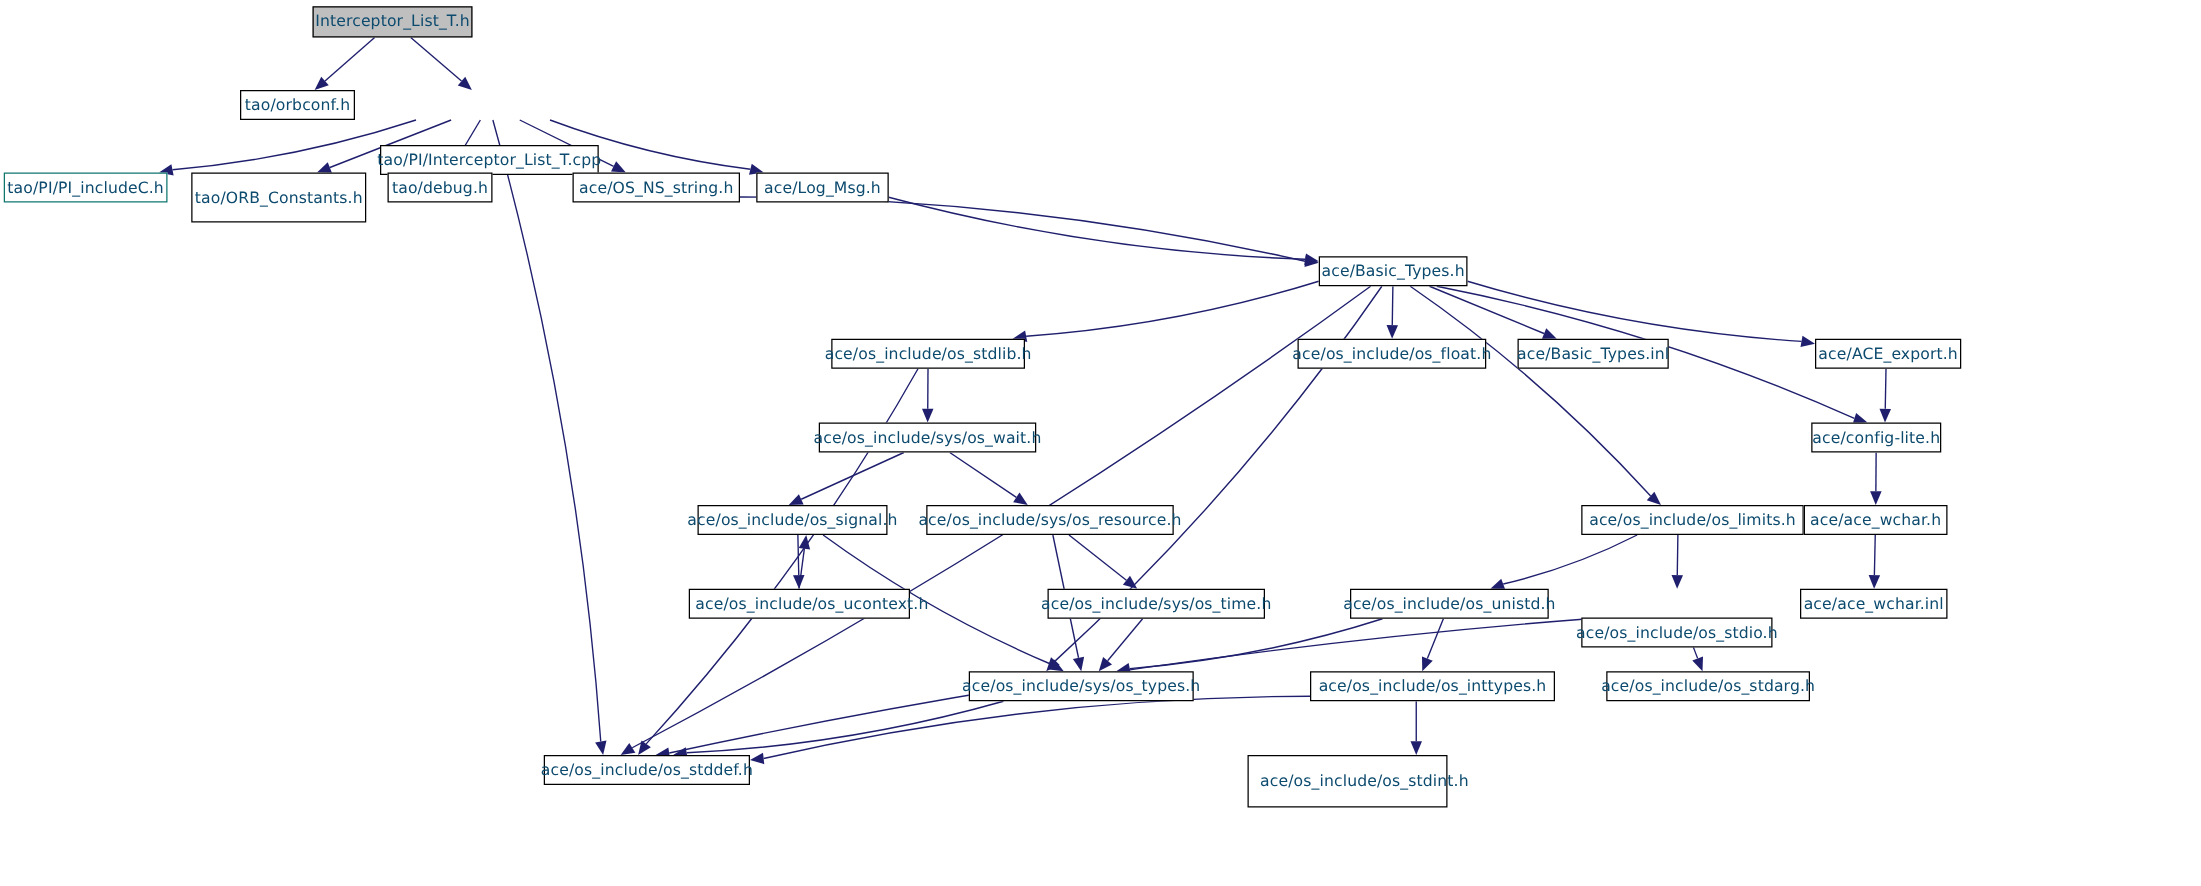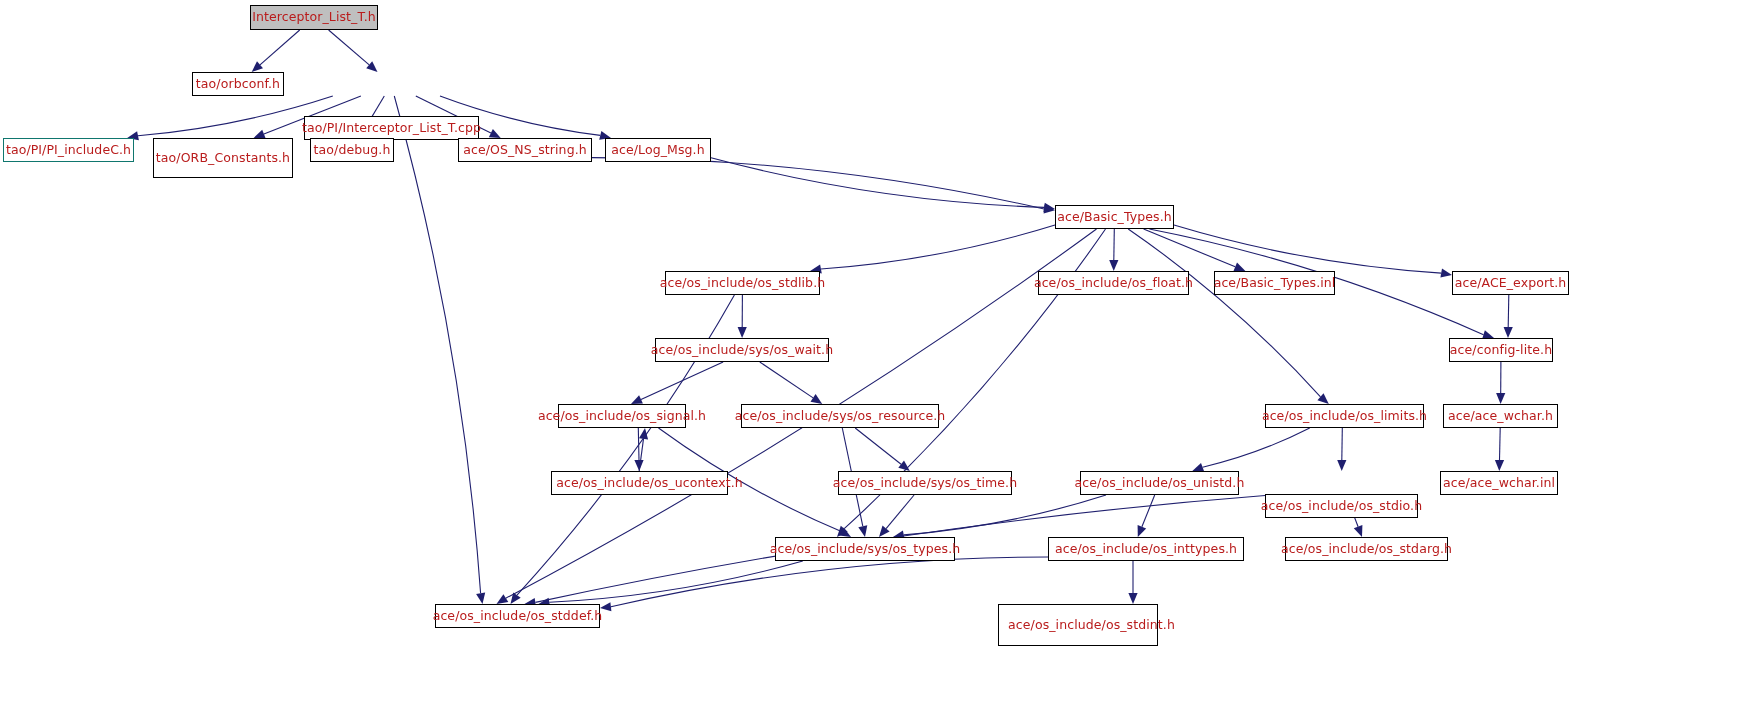--- a/index.html
+++ b/index.html
@@ -1,21 +1,21 @@
 <!DOCTYPE html>
 <html><head>
 <meta charset="utf-8">
 <style>
   html,body{margin:0;padding:0;background:#ffffff;}
   #canvas{position:relative;width:1761px;height:709px;background:#ffffff;
           font-family:"DejaVu Sans","Liberation Sans",sans-serif;overflow:hidden;}
   svg#edges{position:absolute;left:0;top:0;width:1761px;height:709px;pointer-events:none;}
   .node{position:absolute;box-sizing:border-box;border:1px solid #000000;background:#ffffff;
         display:flex;align-items:center;justify-content:center;white-space:nowrap;
-        font-size:12.5px;color:#b91c1c;line-height:1;letter-spacing:.1px;}
+        font-size:12.5px;color:#0c4a6e;line-height:1;letter-spacing:.1px;}
   .node.root{background:#bfbfbf;border:1px solid #000000;}
   .node.dim{border:1px solid #0f766e;background:#ffffff;}
 </style>
 </head>
 <body>
 
 <div id="canvas">
   <svg id="edges">
       <path d="M 299.7 30.0 Q 279.9 47.4 260.0 64.8" fill="none" stroke="#1f1f6e" stroke-width="1.1"></path>
       <polygon points="251.7,72.0 257.0,61.3 263.0,68.2" fill="#1f1f6e"></polygon>
@@ -137,27 +137,27 @@
       </div>
       <div class="node" style="left: 1452px; top: 271px; width: 117px; height: 24px;">
         <span>ace/ACE_export.h</span>
       </div>
       <div class="node" style="left: 655px; top: 338px; width: 174px; height: 24px;">
         <span>ace/os_include/sys/os_wait.h</span>
       </div>
       <div class="node" style="left: 1449px; top: 338px; width: 104px; height: 24px;">
         <span>ace/config-lite.h</span>
       </div>
-      <div class="node" style="left: 558px; top: 404px; width: 128px; height: 24px;">
+      <div class="node" style="left: 558px; top: 404px; width: 152px; height: 24px;">
         <span>ace/os_include/os_signal.h</span>
       </div>
       <div class="node" style="left: 741px; top: 404px; width: 198px; height: 24px;">
         <span>ace/os_include/sys/os_resource.h</span>
       </div>
-      <div class="node" style="left: 1265px; top: 404px; width: 159px; height: 24px; justify-content: center;">
+      <div class="node" style="left: 1265px; top: 404px; width: 178px; height: 24px; justify-content: center;">
         <span>ace/os_include/os_limits.h</span>
       </div>
       <div class="node" style="left: 1443px; top: 404px; width: 115px; height: 24px;">
         <span>ace/ace_wchar.h</span>
       </div>
       <div class="node" style="left: 551px; top: 471px; width: 177px; height: 24px; padding-left: 20px;">
         <span>ace/os_include/os_ucontext.h</span>
       </div>
       <div class="node" style="left: 838px; top: 471px; width: 174px; height: 24px;">
         <span>ace/os_include/sys/os_time.h</span>

